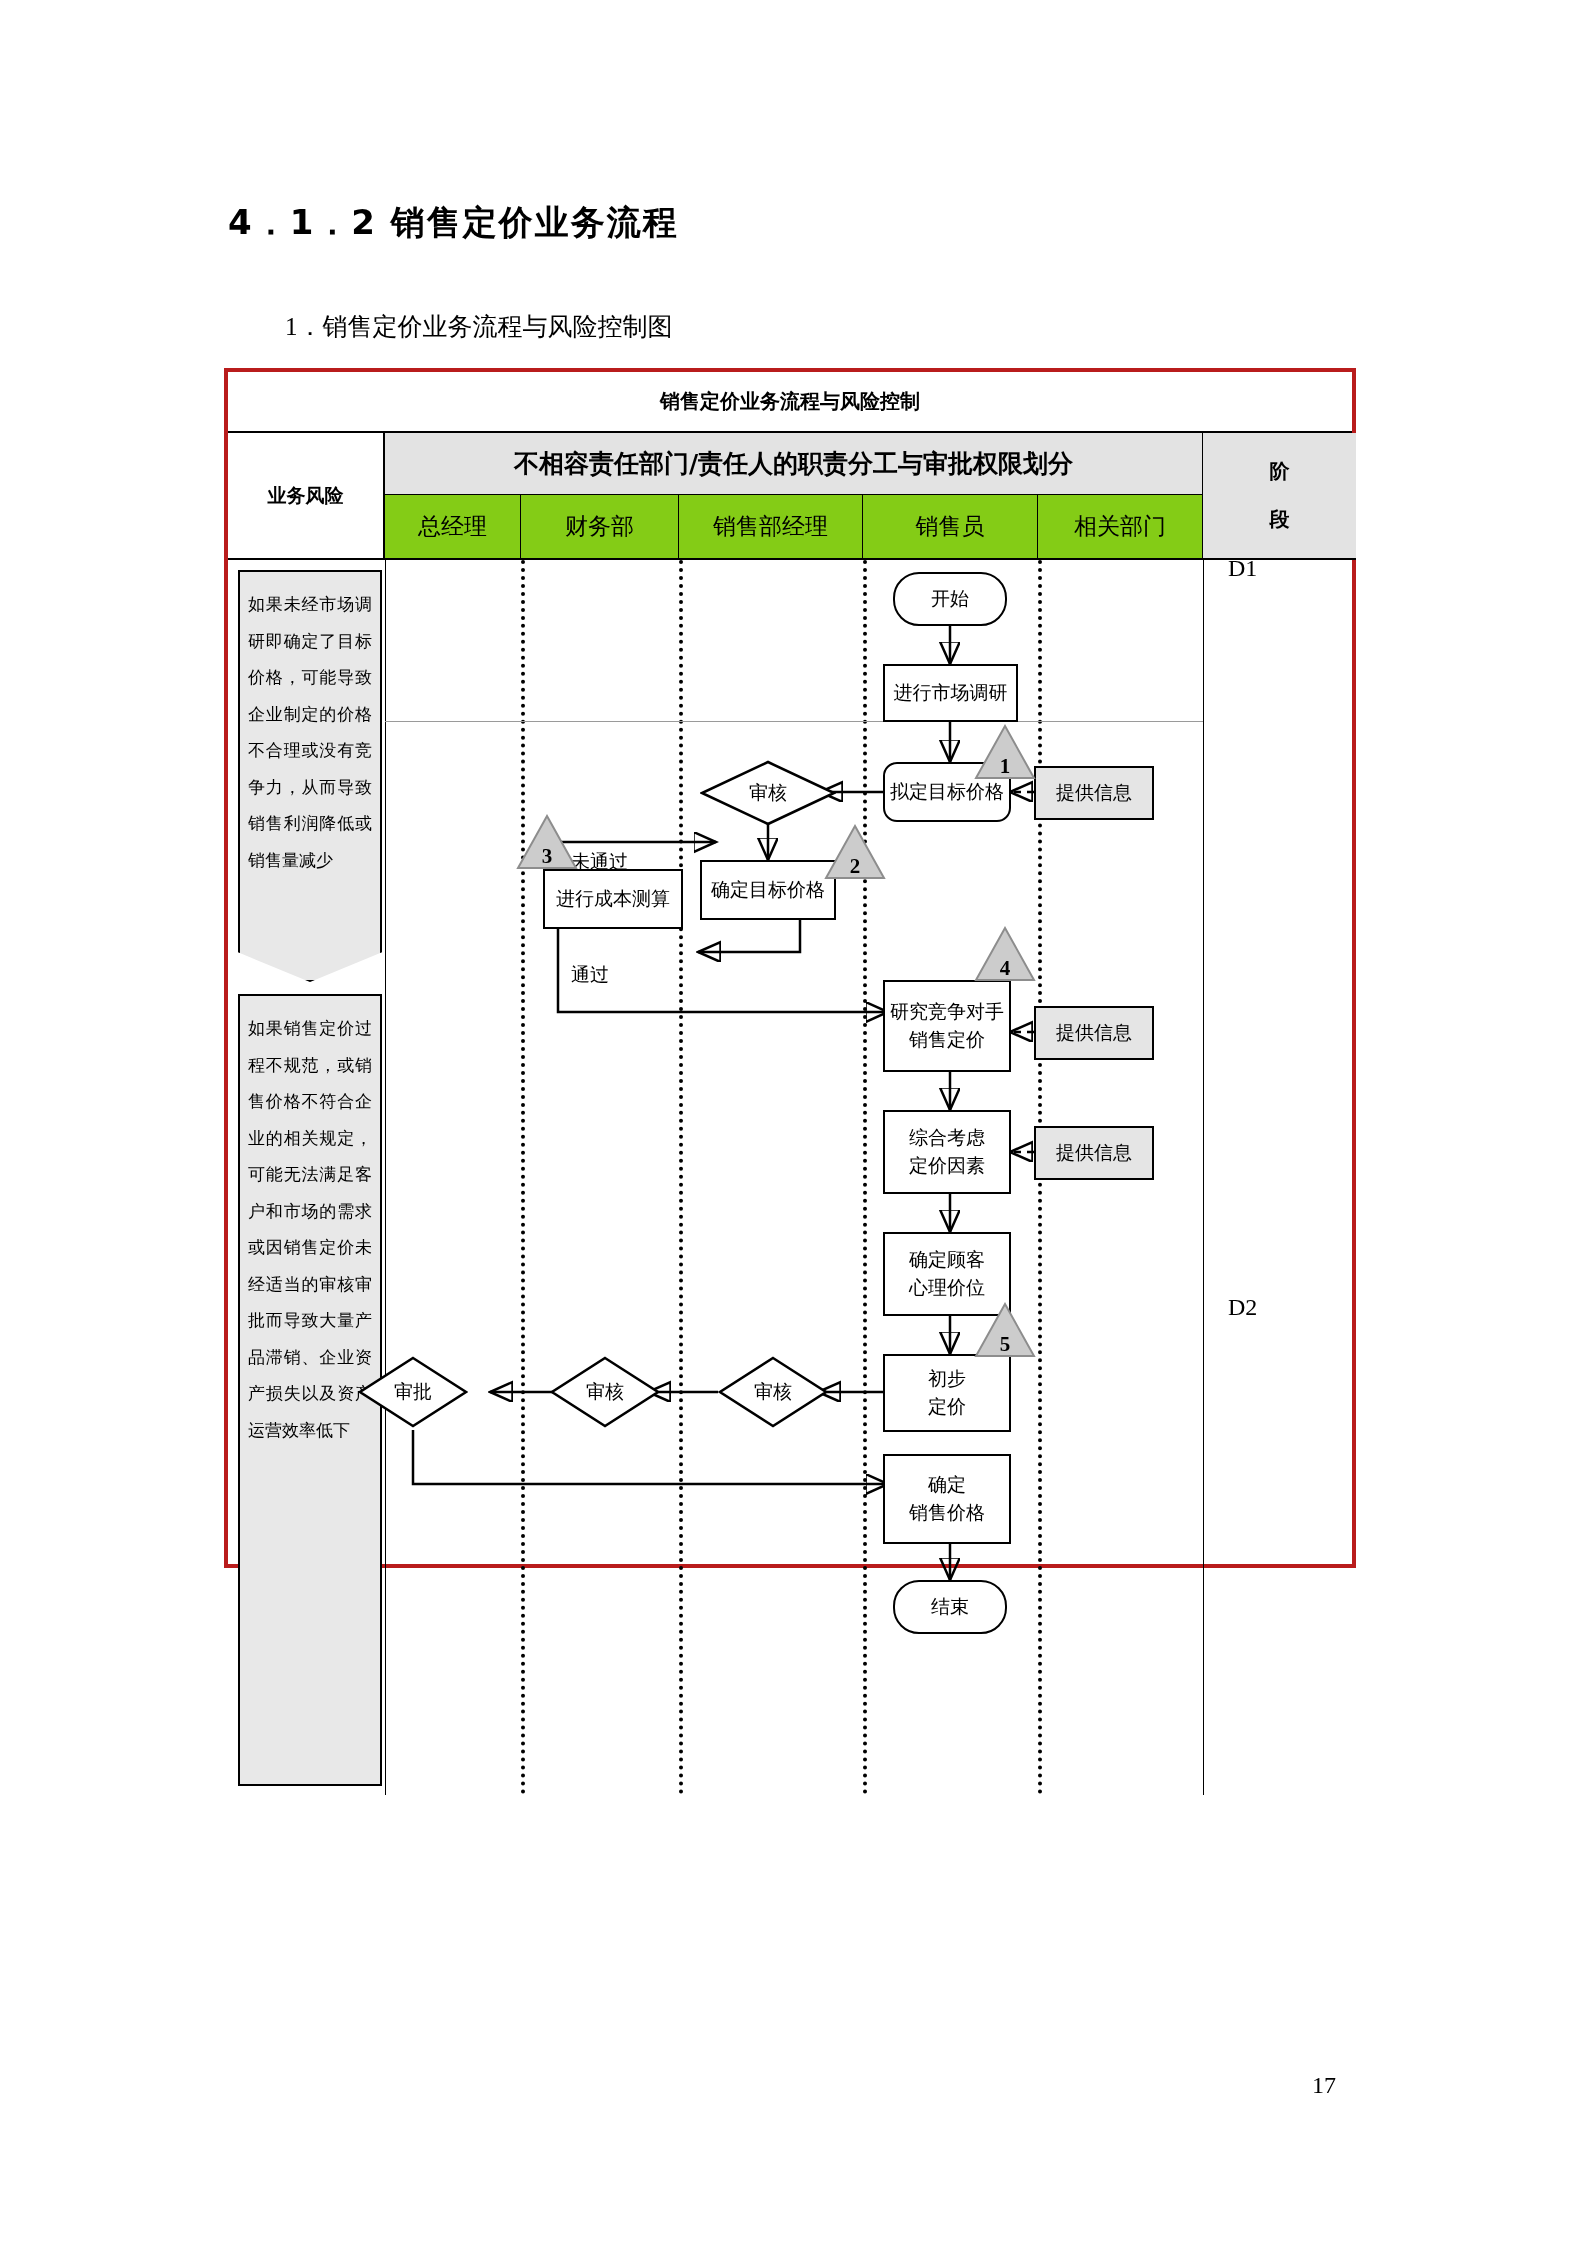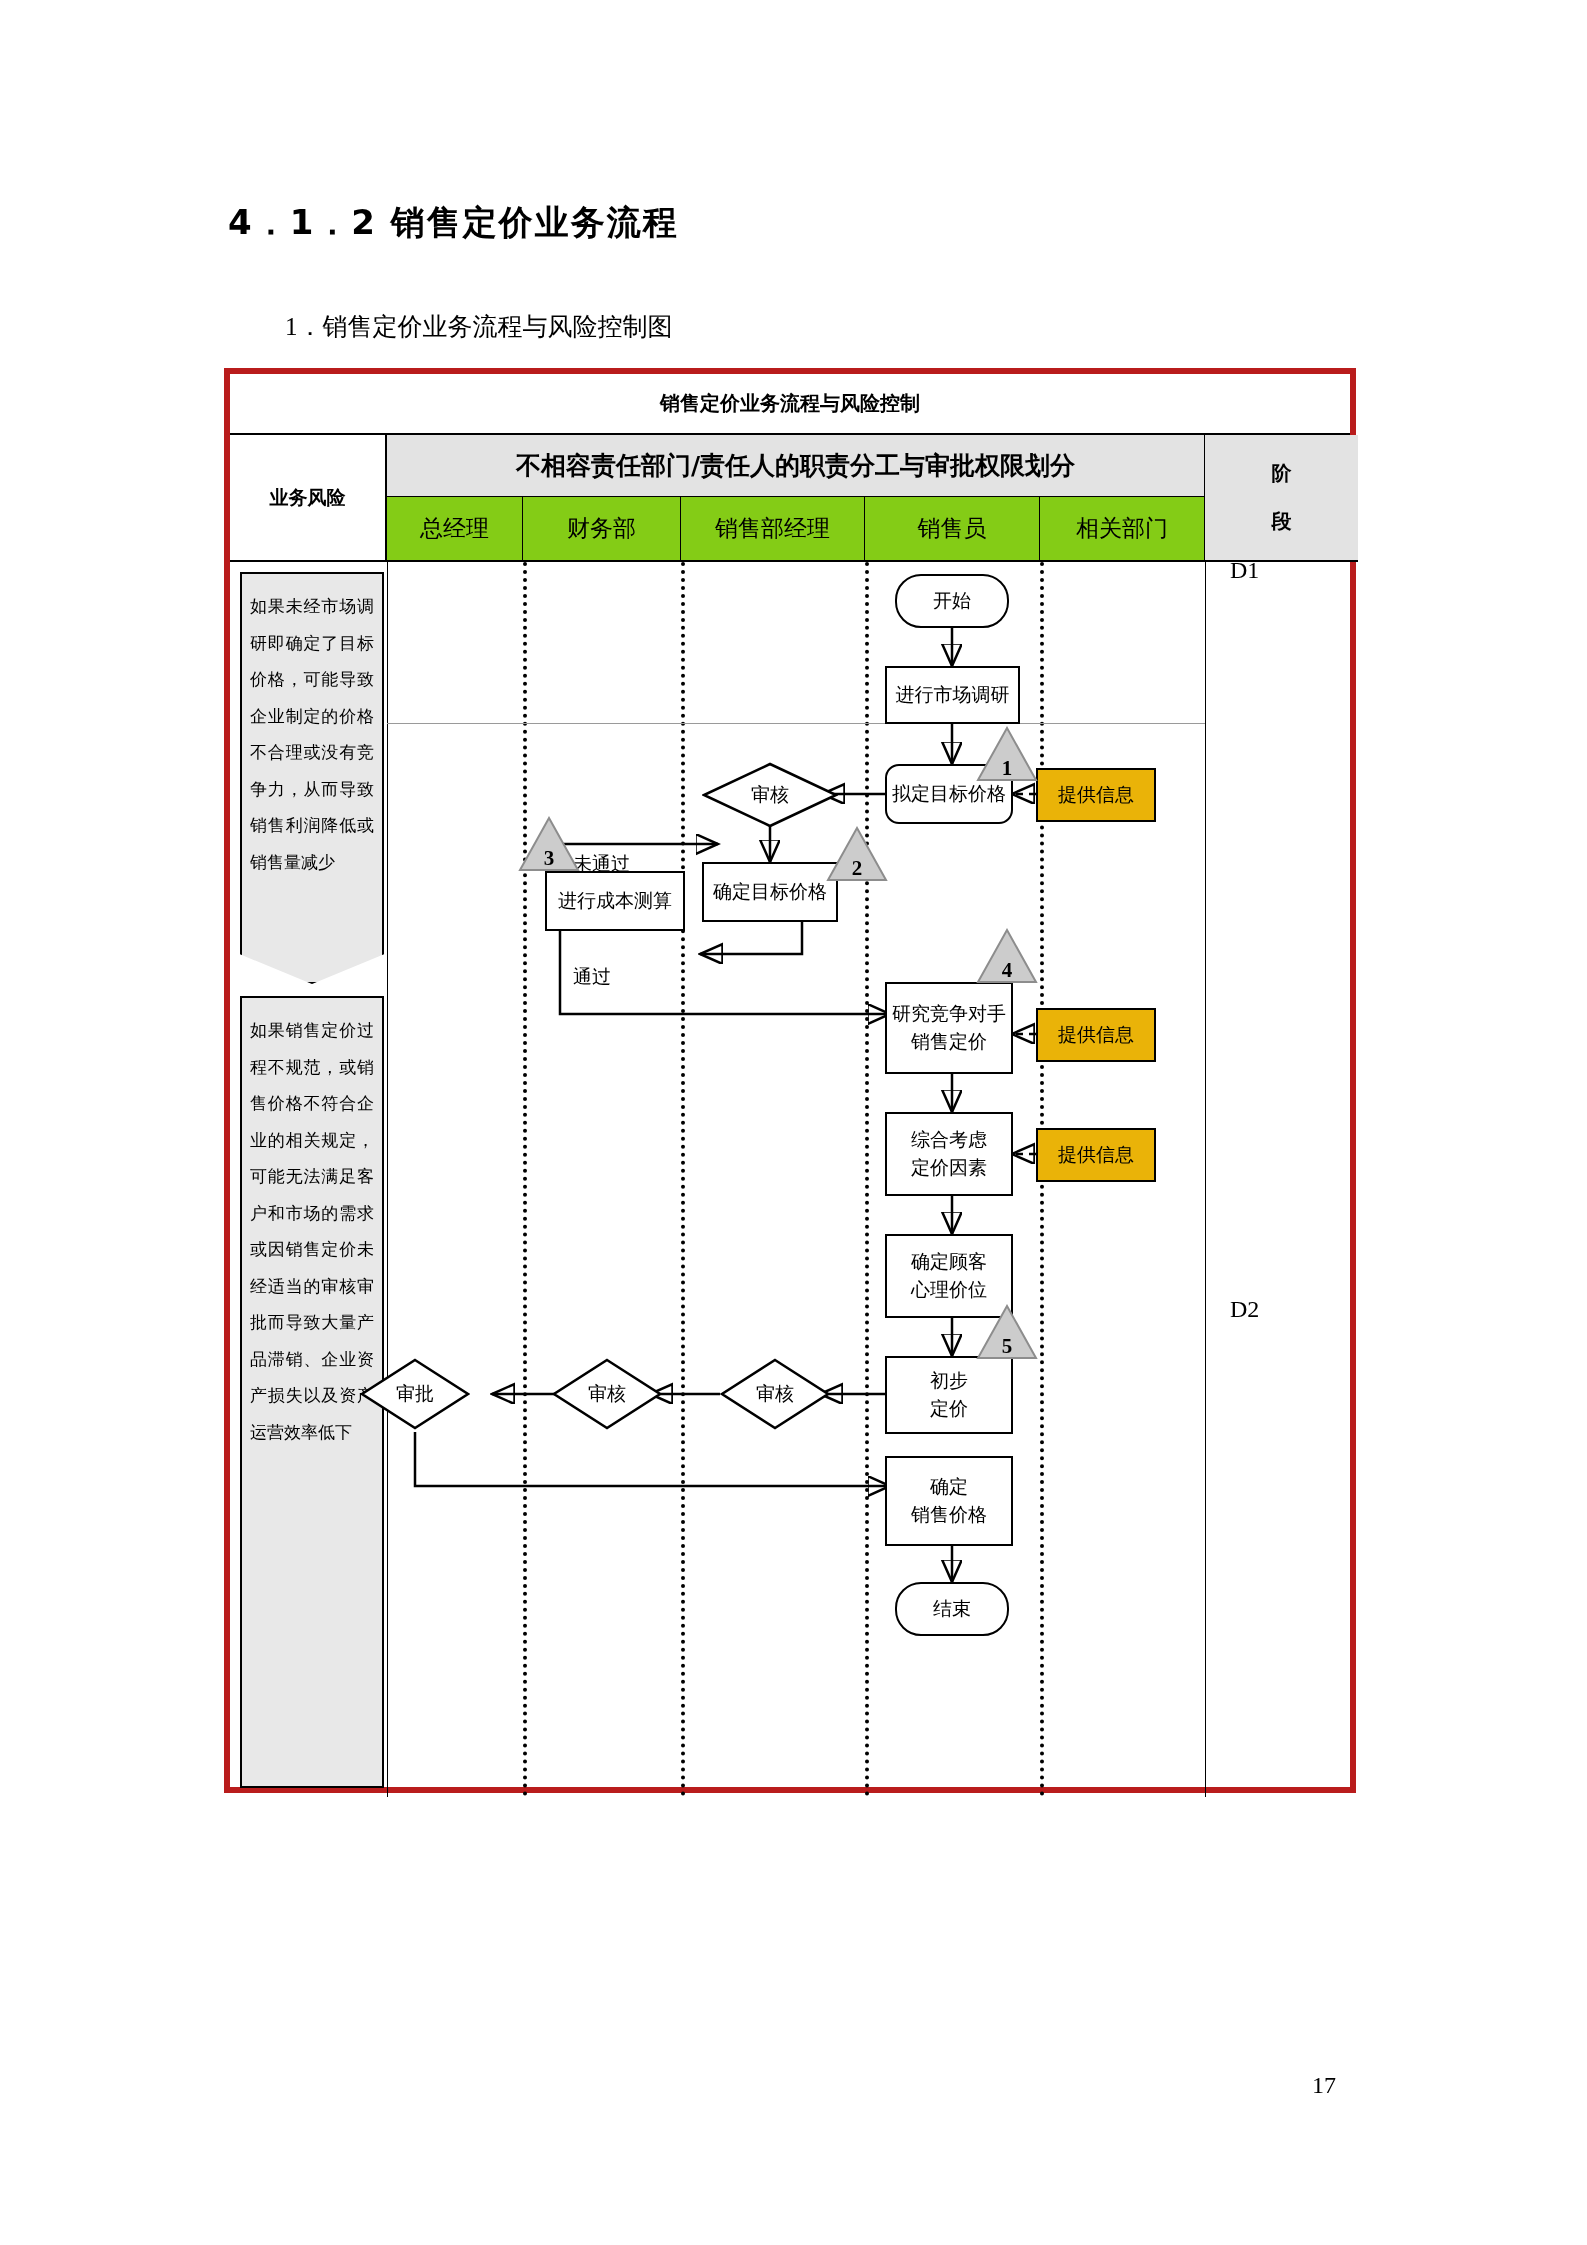--- a/index.html
+++ b/index.html
@@ -34,22 +34,22 @@
     font-size: 25px;
     white-space: nowrap;
   }
 
   
   #risk-table {
     position: absolute;
     left: 224px;
     top: 368px;
     width: 1132px;
-    height: 1425px;
-    border: 6px solid #b91c1c;
+    height: 1200px;
+    border: 4px solid #b91c1c;
     box-sizing: border-box;
   }
 
   .tbl-title {
     position: absolute;
     left: 0; top: 0;
     width: 100%;
     height: 61px;
     border-bottom: 2px solid #000;
     box-sizing: border-box;
@@ -214,21 +214,21 @@
     left: 0; top: 0;
     width: 100%; height: 100%;
     display: flex;
     align-items: center;
     justify-content: center;
     font-family: "DejaVu Sans", "Liberation Sans", sans-serif;
     font-size: 19px;
   }
   .fc-info {
     border: 2px solid #000;
-    background: #eab308;
+    background: #e5e5e5;
     display: flex;
     align-items: center;
     justify-content: center;
     font-family: "DejaVu Sans", "Liberation Sans", sans-serif;
     font-size: 19px;
     z-index: 4;
   }
   .fc-marker {
     z-index: 6;
   }

